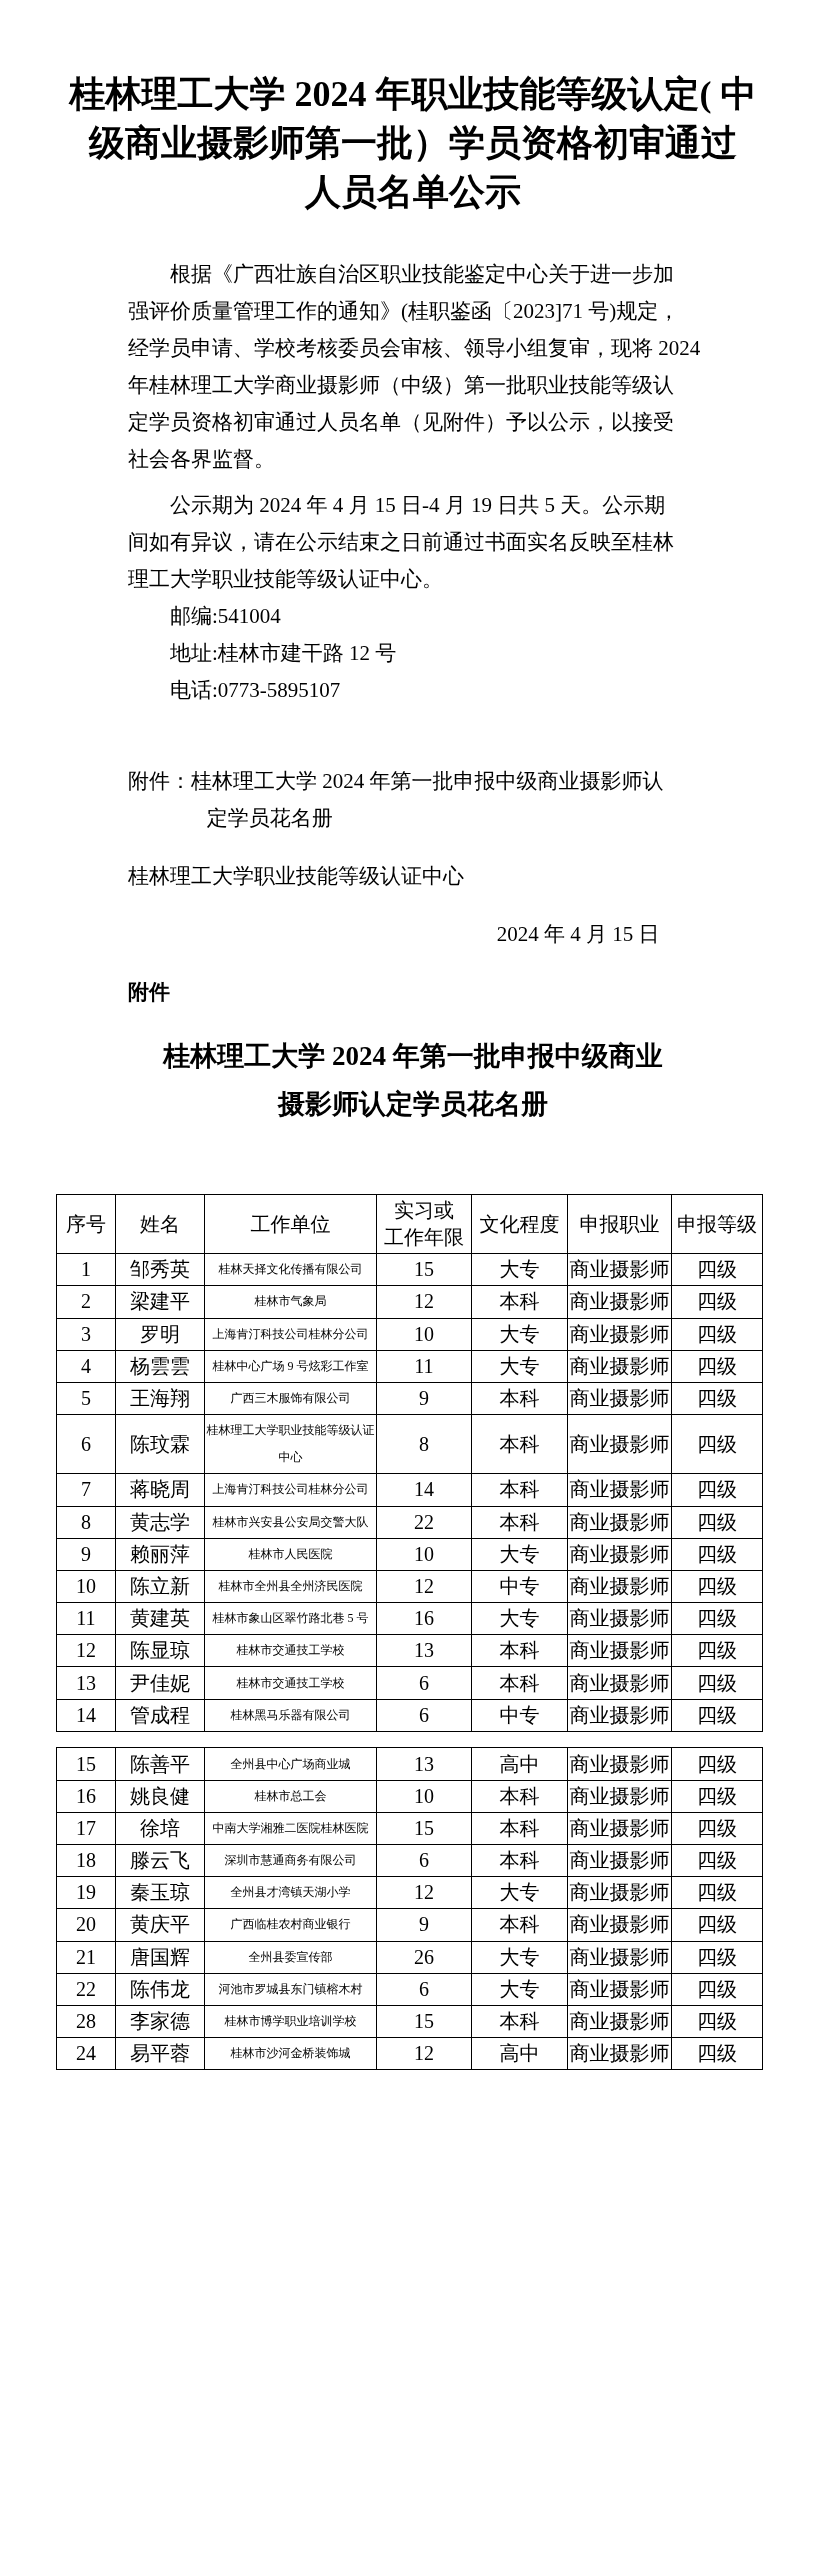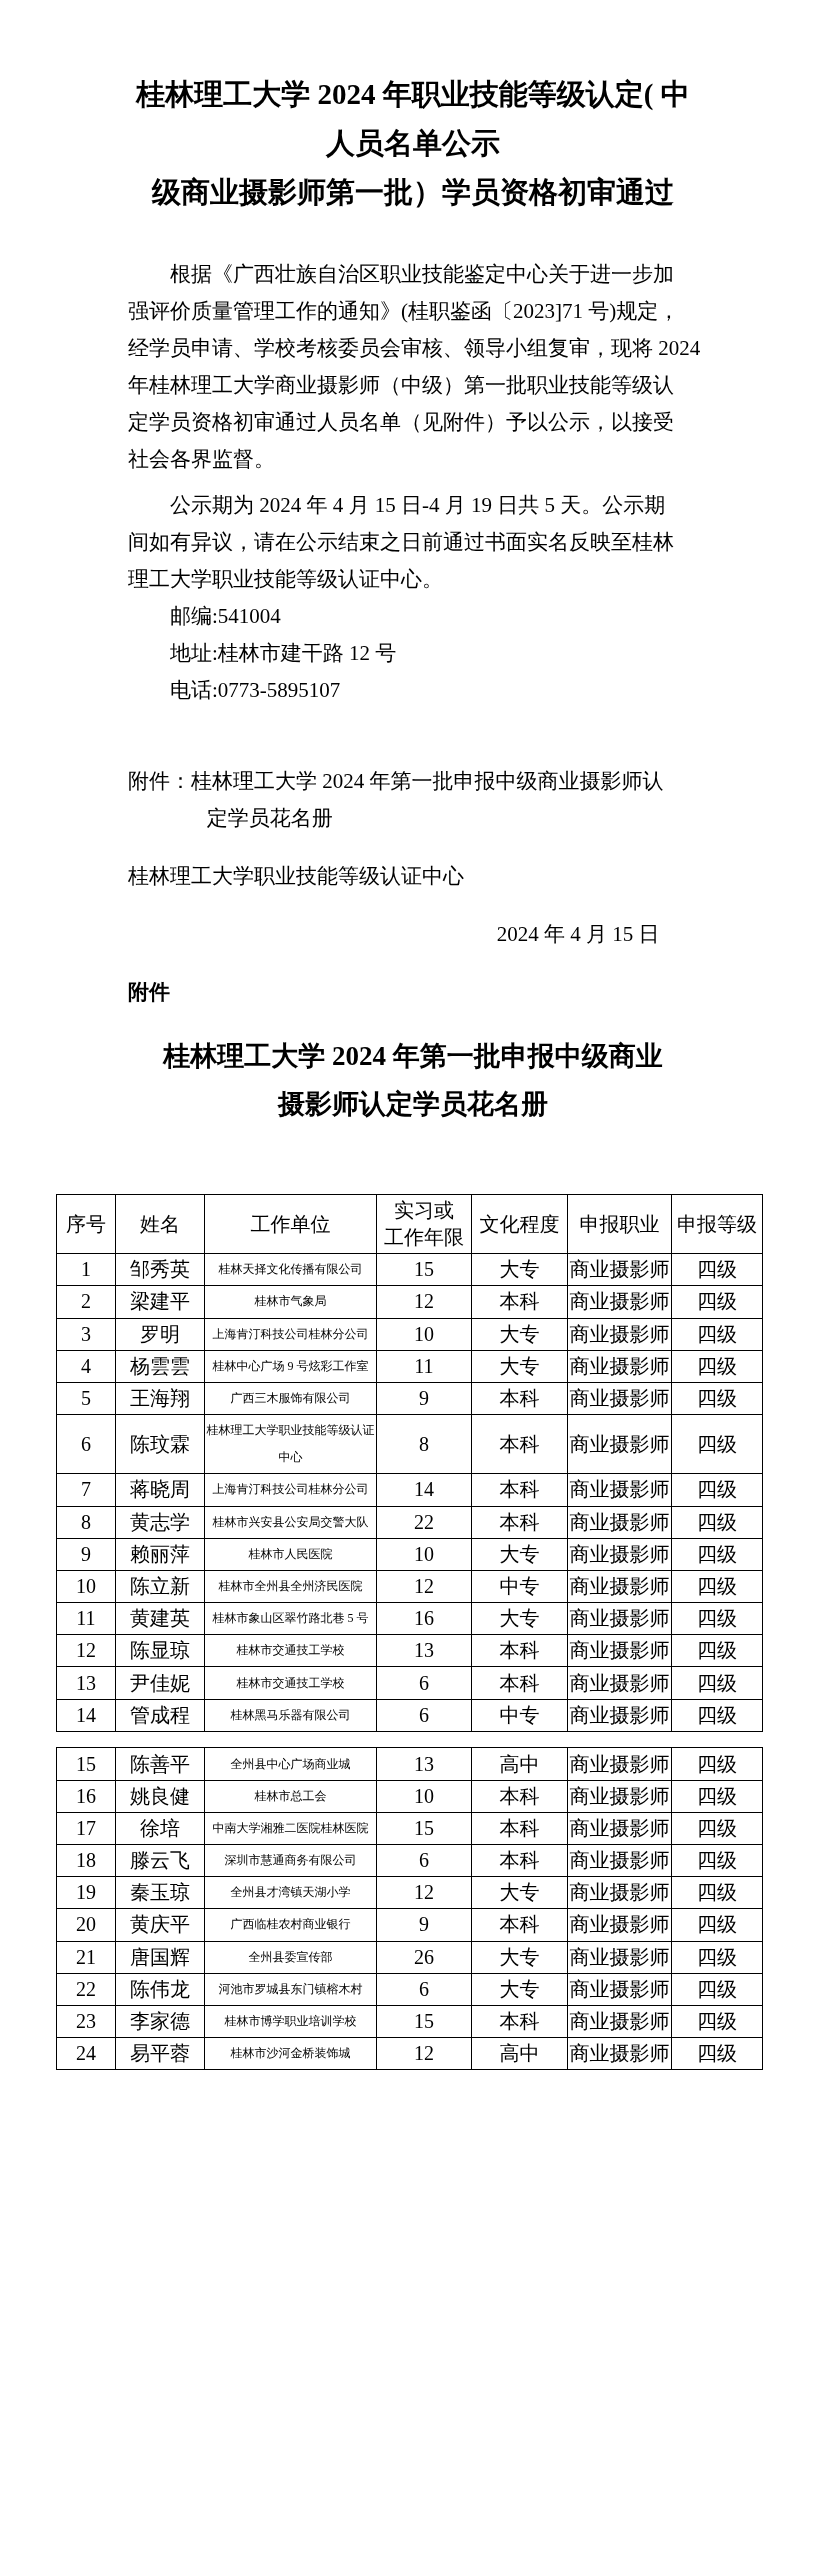--- a/index.html
+++ b/index.html
@@ -6,21 +6,21 @@
   .page{
     position:relative;
     width:826px;height:2576px;
     background:#ffffff;color:#000;
     font-family:"Liberation Serif","DejaVu Serif",serif;
     box-sizing:border-box;
     padding-top:70px;
     overflow:hidden;
   }
   .doc-head{height:1124px;overflow:hidden;}
-  .doc-title{ text-align:center;font-weight:bold;font-size:29px;line-height:49px;}
+  .doc-title{ text-align:center;font-weight:bold;font-size:36px;line-height:49px;}
   .doc-body{ padding-left:128px;padding-right:112px;font-size:21px;line-height:37px;}
   .para{ white-space:pre-line;text-indent:2em;margin:0;}
   .para-first{ margin-top:39px;}
   .para-second{ margin-top:9px;}
   .contact-line{ text-indent:2em;margin:0;}
   .contact-line-cont{ text-indent:4.6em;margin:0;}
   .attachment-note{ white-space:pre-line;margin-top:54px;padding-left:3.75em;text-indent:-3.75em;}
   .signature{ text-align:left;margin-top:14.6px;}
   .sign-date{ text-align:right;padding-right:2.6em;}
   .appendix-label{ font-weight:bold;}
@@ -47,22 +47,22 @@
 </style>
 </head>
 <body>
 
 <div class="page">
 
   <div class="doc-head">
 
     <div class="doc-title">
       <div>桂林理工大学 2024 年职业技能等级认定( 中</div>
+      <div>级商业摄影师第一批）学员资格初审通过</div>
       <div>人员名单公示</div>
-      <div>级商业摄影师第一批）学员资格初审通过</div>
     </div>
 
     <div class="doc-body">
       <p class="para para-first">根据《广西壮族自治区职业技能鉴定中心关于进一步加
 强评价质量管理工作的通知》(桂职鉴函〔2023]71 号)规定，
 经学员申请、学校考核委员会审核、领导小组复审，现将 2024
 年桂林理工大学商业摄影师（中级）第一批职业技能等级认
 定学员资格初审通过人员名单（见附件）予以公示，以接受
 社会各界监督。</p>
       <p class="para para-second">公示期为 2024 年 4 月 15 日-4 月 19 日共 5 天。公示期
@@ -318,21 +318,21 @@
         <tr>
     <td>22</td>
     <td>陈伟龙</td>
     <td>河池市罗城县东门镇榕木村</td>
     <td>6</td>
     <td>大专</td>
     <td>商业摄影师</td>
     <td>四级</td>
   </tr>
         <tr>
-    <td>23</td>
+    <td>28</td>
     <td>李家德</td>
     <td>桂林市博学职业培训学校</td>
     <td>15</td>
     <td>本科</td>
     <td>商业摄影师</td>
     <td>四级</td>
   </tr>
         <tr>
     <td>24</td>
     <td>易平蓉</td>

